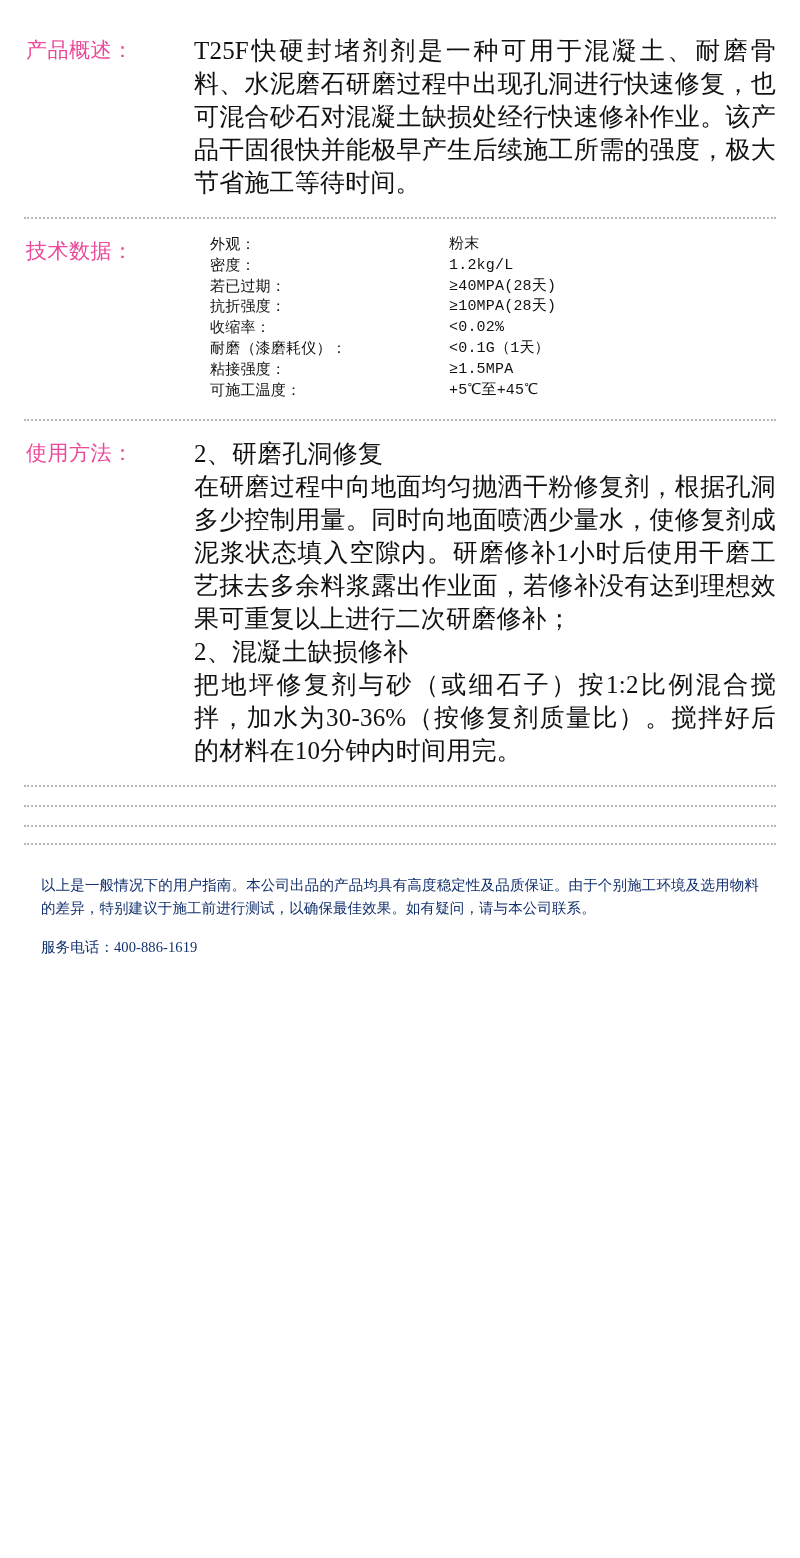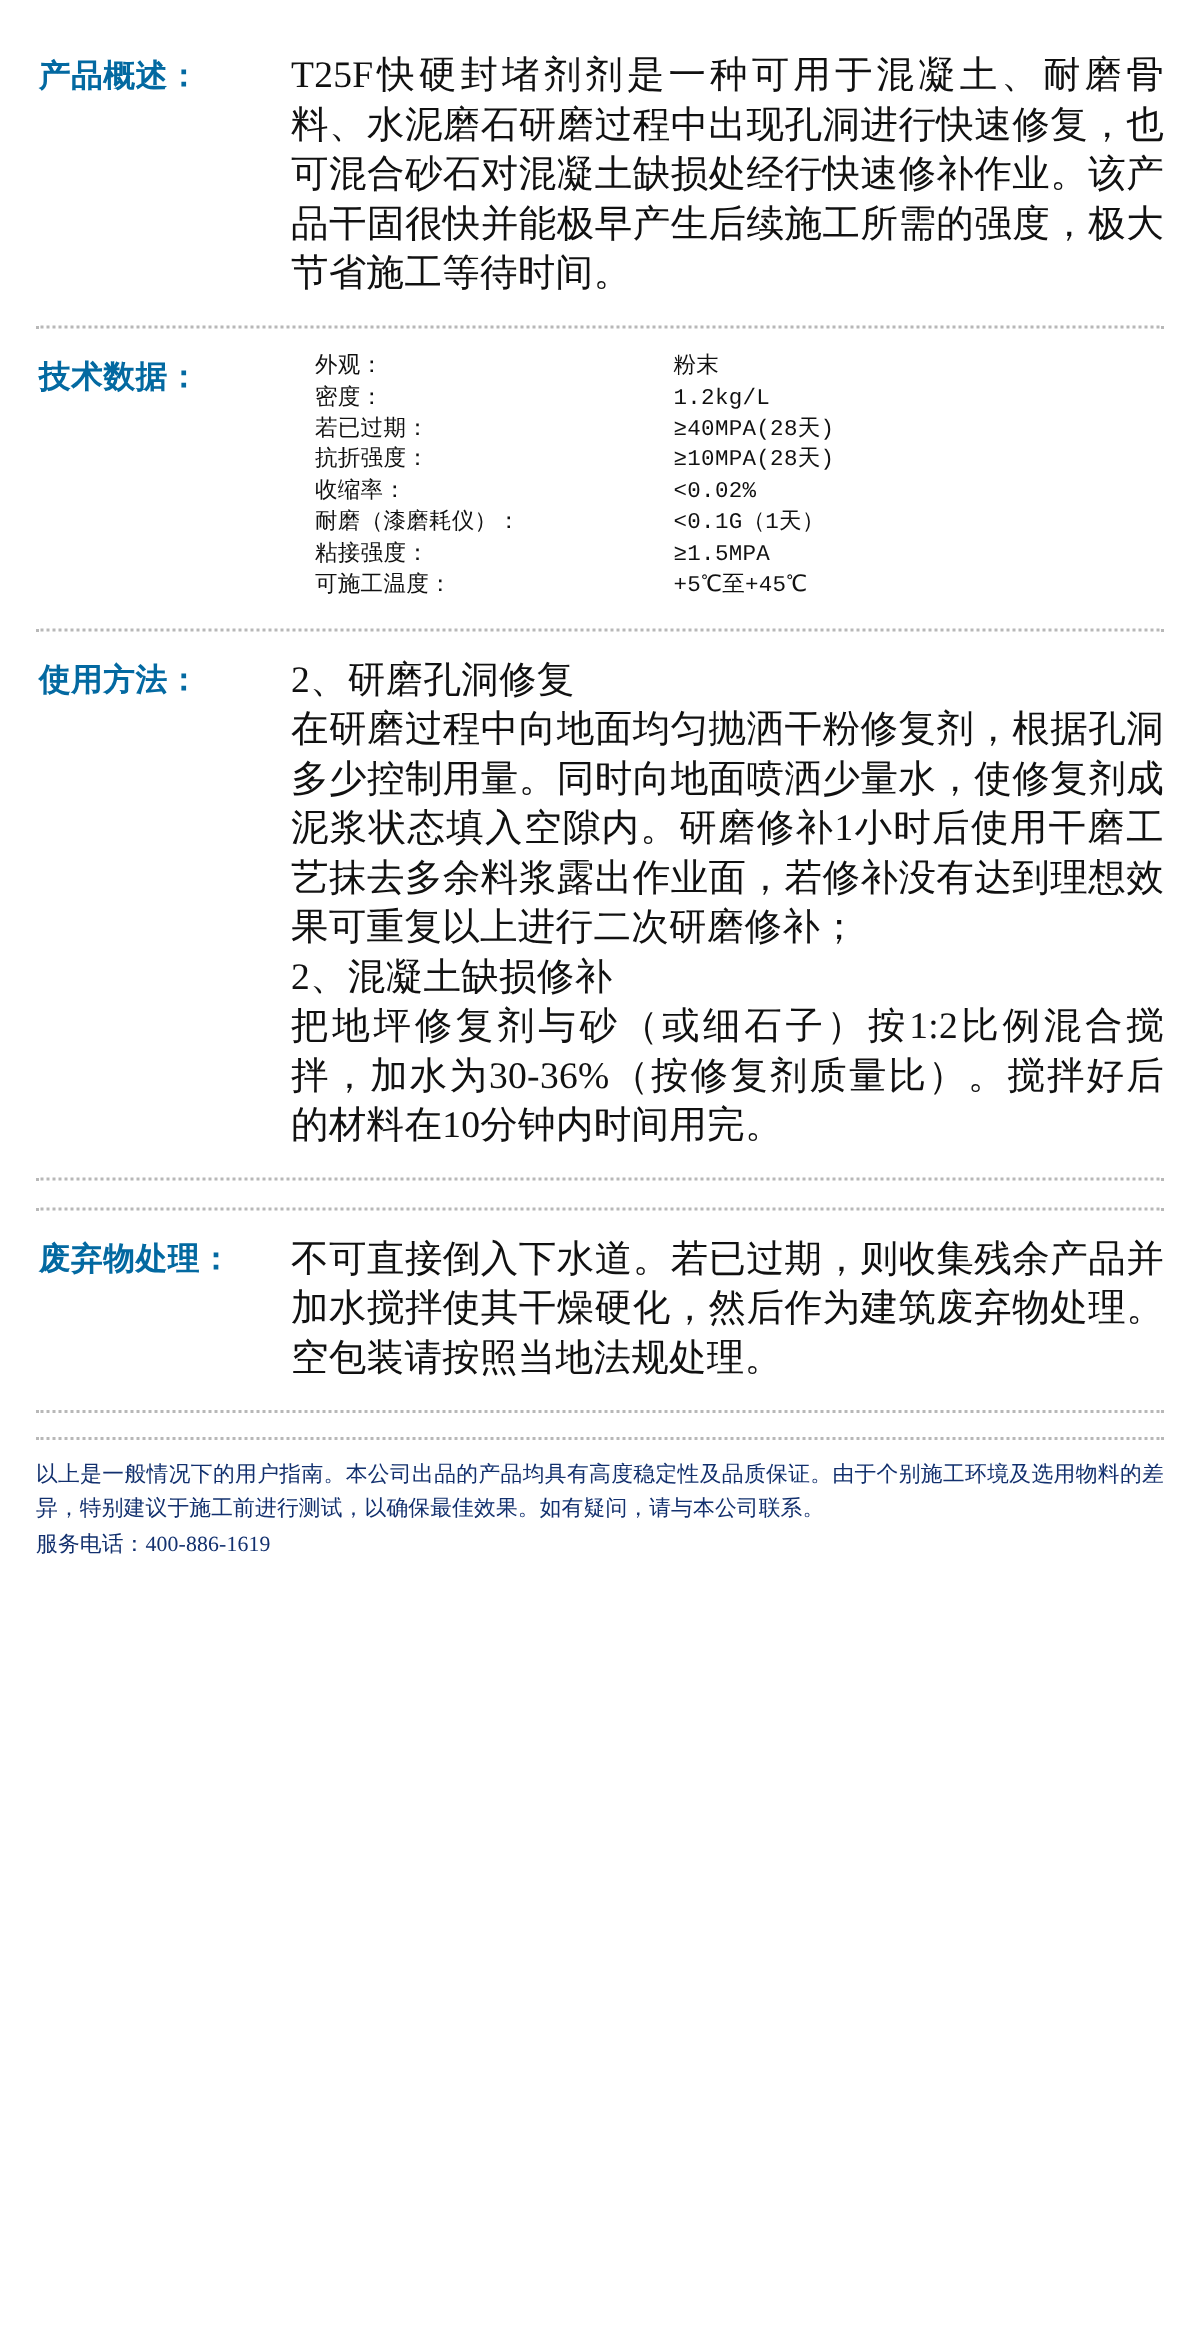--- a/index.html
+++ b/index.html
@@ -21,23 +21,23 @@
     position: relative;
   }
   .section {
     display: flex;
     align-items: flex-start;
     padding: 0 0 0 0;
   }
   .sec-label {
     width: 170px;
     min-width: 170px;
-    color: #0369a1;
+    color: #ec4899;
     font-family: "Liberation Sans", "DejaVu Sans", sans-serif;
-    font-weight: bold;
+    font-weight: normal;
     font-size: 21px;
     letter-spacing: 0.5px;
     padding-top: 2px;
     box-sizing: border-box;
     padding-left: 2px;
   }
   .sec-label.wide {
     letter-spacing: 0.5px;
   }
   .sec-body {
@@ -84,21 +84,21 @@
   .footer {
     margin-top: 14px;
     border-top: 2px dotted #b8b8b8;
     padding-top: 12px;
     font-size: 14.5px;
     line-height: 1.55;
     color: #12306e;
     letter-spacing: 0.1px;
   }
   .footer p {
-    margin: 0;
+    margin: 17px;
     text-align: justify;
     text-justify: inter-ideograph;
     font-family: Liberation Serif, serif;
   }
   .footer .phone {
     margin-top: 2px;
   }
   .sec-overview .sec-body { padding-top: 0px; }
 </style>
 </head>
@@ -167,26 +167,20 @@
       <p>2、混凝土缺损修补</p>
       <p>把地坪修复剂与砂（或细石子）按1:2比例混合搅拌，加水为30-36%（按修复剂质量比）。搅拌好后的材料在10分钟内时间用完。</p>
     </div>
   </div>
 
   <div class="divider"></div>
 
 
   <div class="divider"></div>
 
-  <div class="section">
-    <div class="sec-label">废弃物处理：</div>
-    <div class="sec-body">
-      <p>不可直接倒入下水道。若已过期，则收集残余产品并加水搅拌使其干燥硬化，然后作为建筑废弃物处理。空包装请按照当地法规处理。</p>
-    </div>
-  </div>
 
   <div class="divider"></div>
 
 
   <div class="footer">
     <p>以上是一般情况下的用户指南。本公司出品的产品均具有高度稳定性及品质保证。由于个别施工环境及选用物料的差异，特别建议于施工前进行测试，以确保最佳效果。如有疑问，请与本公司联系。</p>
     <p class="phone">服务电话：400-886-1619</p>
   </div>
 
 </div>

